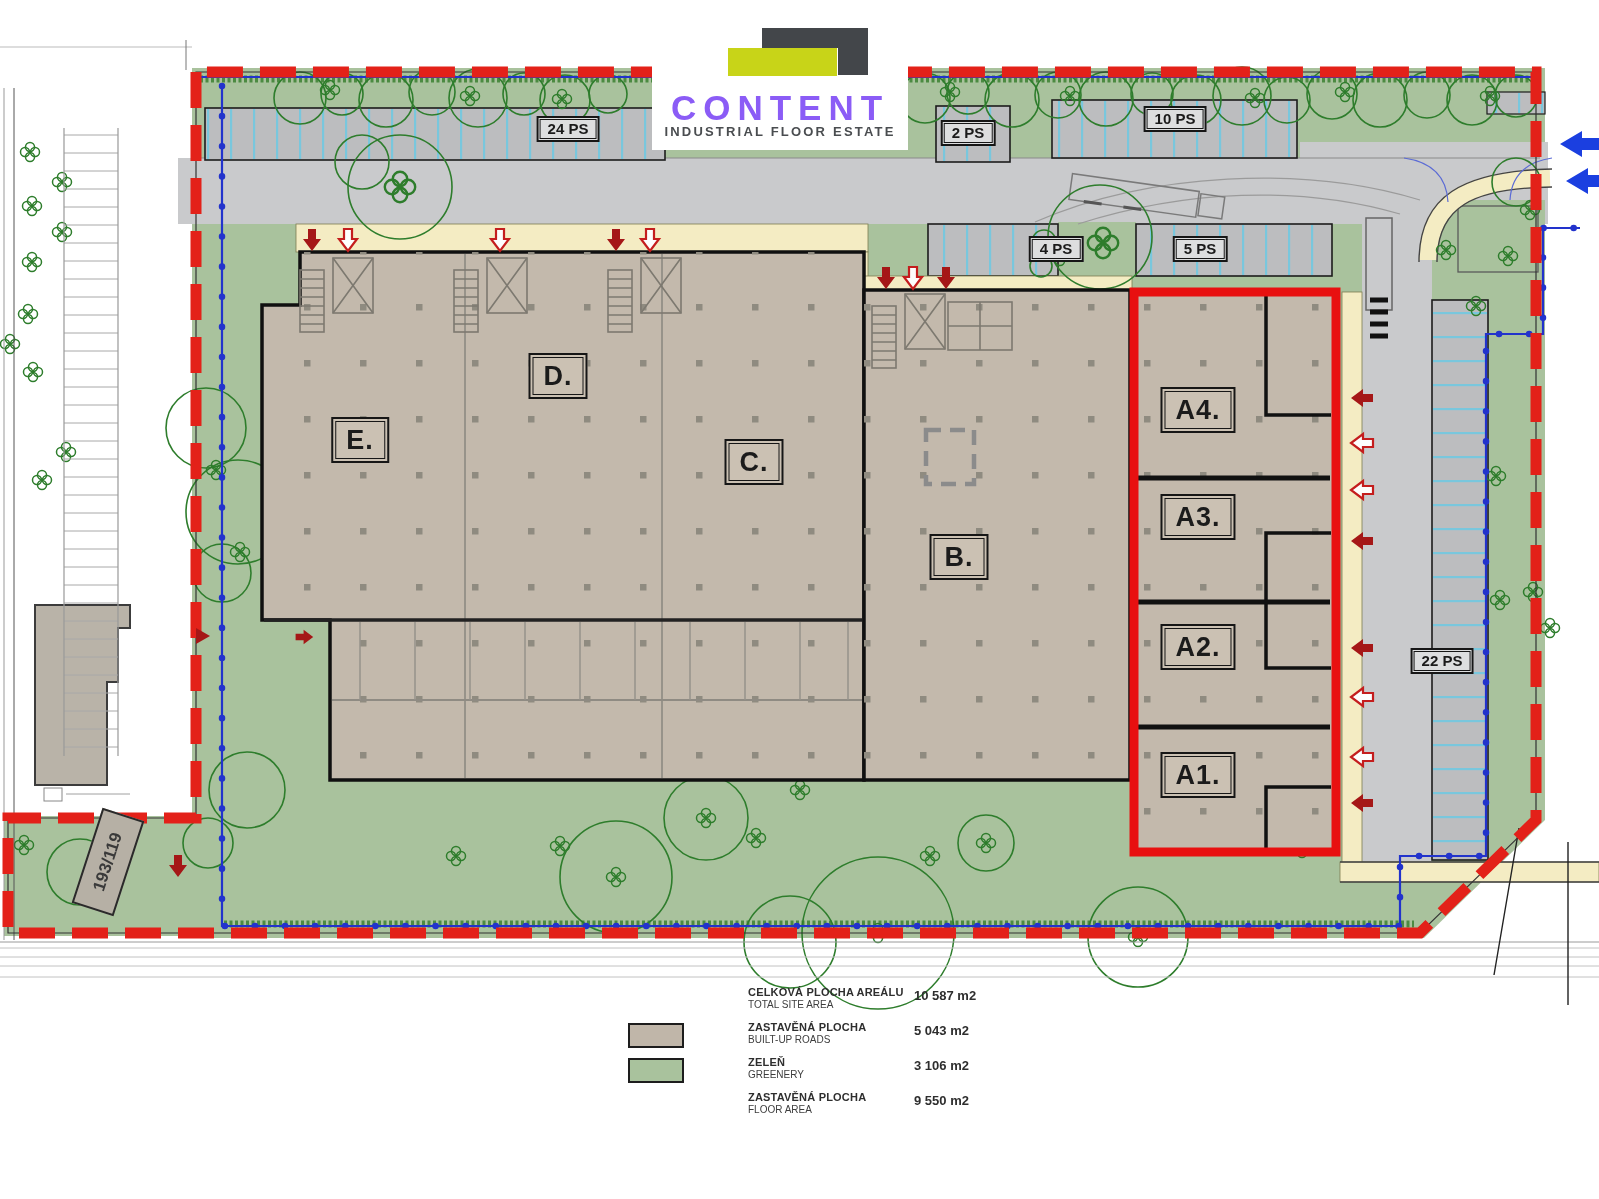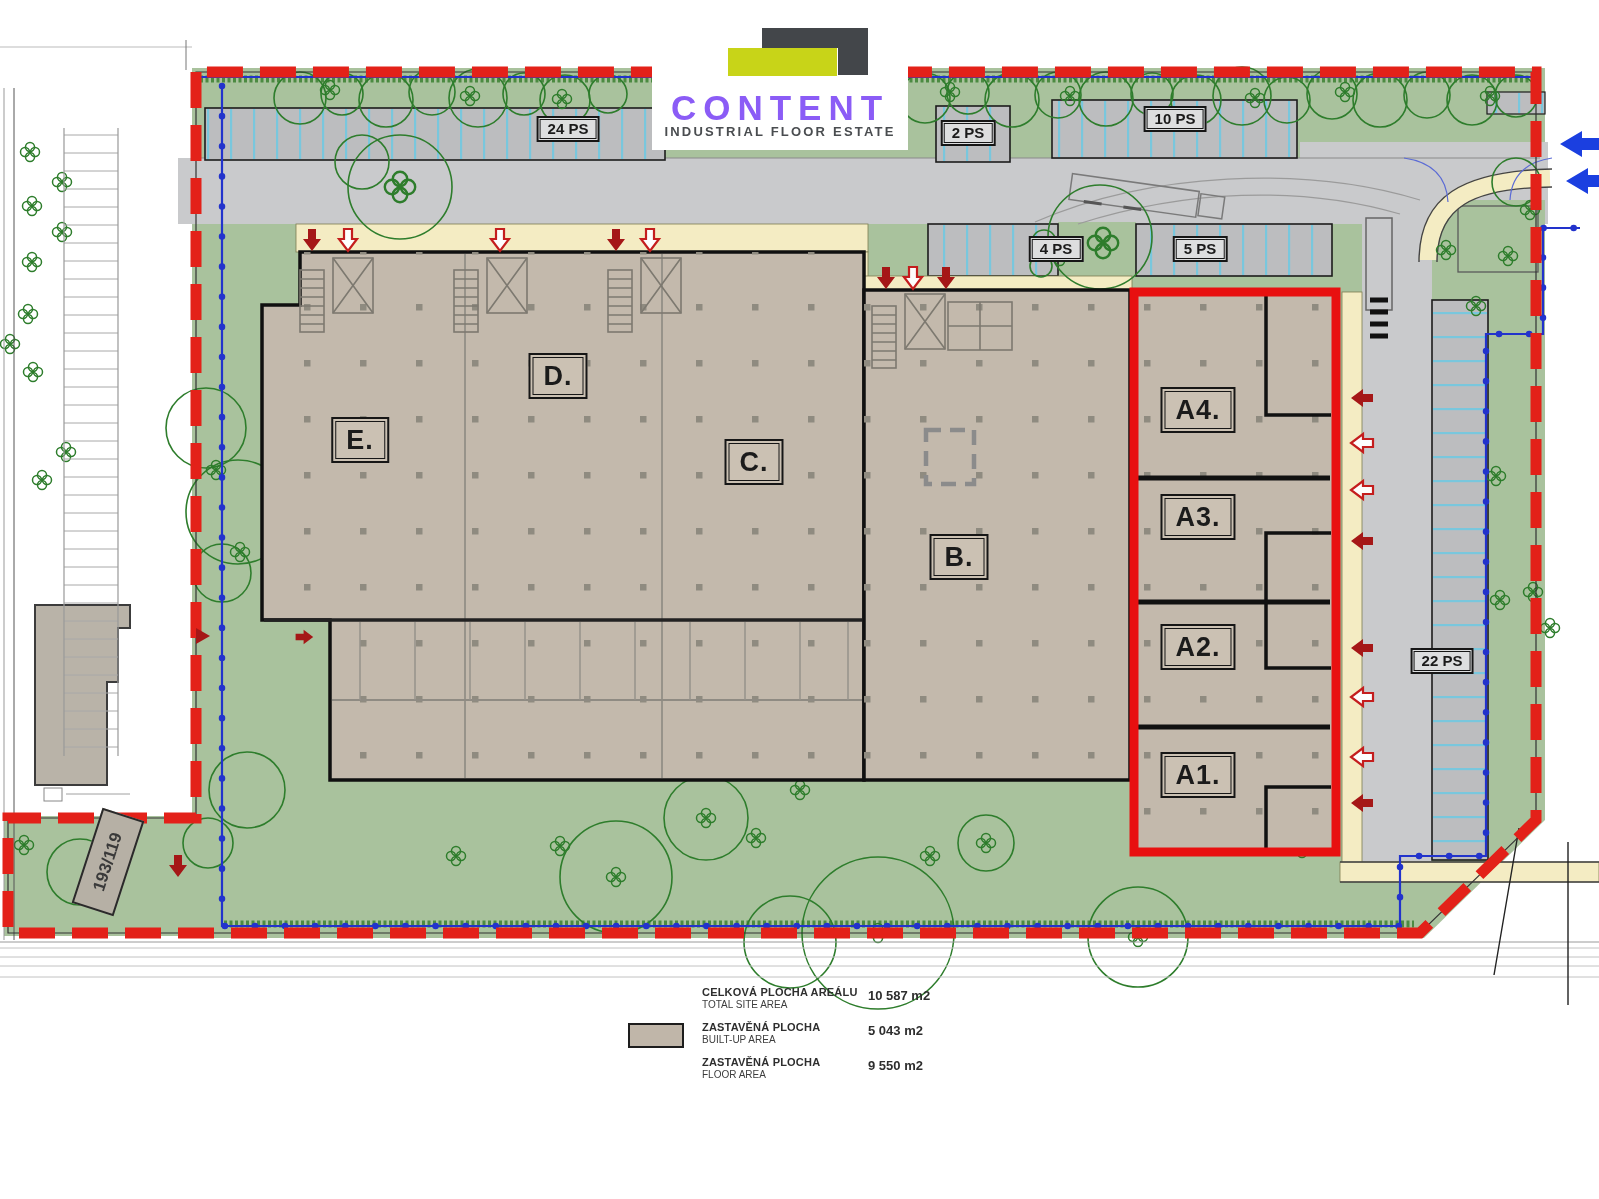--- a/index.html
+++ b/index.html
@@ -34,21 +34,21 @@
             font-weight:bold;letter-spacing:2.2px;color:#4a4d50;}
 
   
   .legend{position:absolute;left:628px;top:986px;z-index:6;}
   .lrow{display:flex;align-items:flex-start;margin-bottom:8px;}
   .lsw{width:52px;height:21px;border:2px solid #1d1d1d;margin-right:18px;margin-top:2px;flex:none;}
   .lsw.none{border-color:transparent;background:transparent;}
   .lsw.built{background:#c0b6a9;}
   .lsw.paved{background:linear-gradient(to bottom right,#b5b6b7 47%,#1d1d1d 47%,#1d1d1d 53%,#f0e6b4 53%);}
   .lsw.green{background:#a9c29d;}
-  .ltxt{width:166px;}
+  .ltxt{width:166px;margin-left:46px;}
   .lcs{font-size:11px;font-weight:bold;color:#2e2e2e;letter-spacing:.2px;line-height:13px;}
   .len{font-size:10px;color:#3d3d3d;line-height:12px;}
   .lval{font-size:13px;font-weight:bold;color:#2e2e2e;padding-top:2px;white-space:nowrap;}
 </style>
 </head>
 <body>
 
 <div class="stage">
 
 <svg class="plan" width="1599" height="1199" viewBox="0 0 1599 1199">
@@ -407,23 +407,31 @@
     <div class="ltxt">
       <div class="lcs">CELKOVÁ PLOCHA AREÁLU</div>
       <div class="len">TOTAL SITE AREA</div>
     </div>
     <div class="lval">10 587 m2</div>
   </div>
   <div class="lrow">
     <div class="lsw built"></div>
     <div class="ltxt">
       <div class="lcs">ZASTAVĚNÁ PLOCHA</div>
-      <div class="len">BUILT-UP AREA</div>
+      <div class="len">BUILT-UP ROADS</div>
     </div>
     <div class="lval">5 043 m2</div>
+  </div>
+  <div class="lrow">
+    <div class="lsw green"></div>
+    <div class="ltxt">
+      <div class="lcs">ZELEŇ</div>
+      <div class="len">GREENERY</div>
+    </div>
+    <div class="lval">3 106 m2</div>
   </div>
   <div class="lrow">
     <div class="lsw none"></div>
     <div class="ltxt">
       <div class="lcs">ZASTAVĚNÁ PLOCHA</div>
       <div class="len">FLOOR AREA</div>
     </div>
     <div class="lval">9 550 m2</div>
   </div>
 </div>

